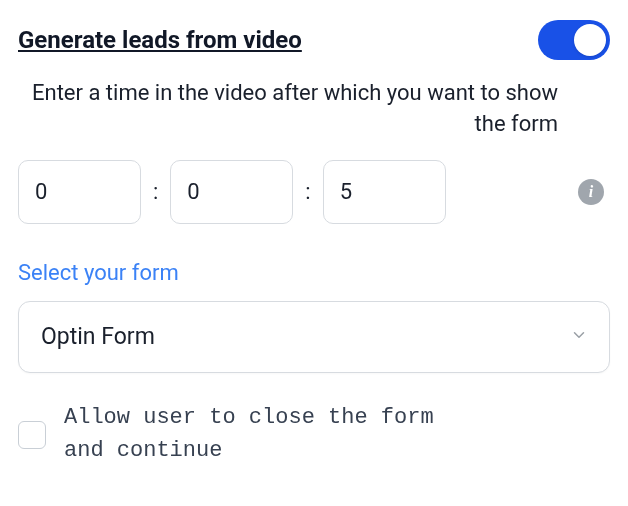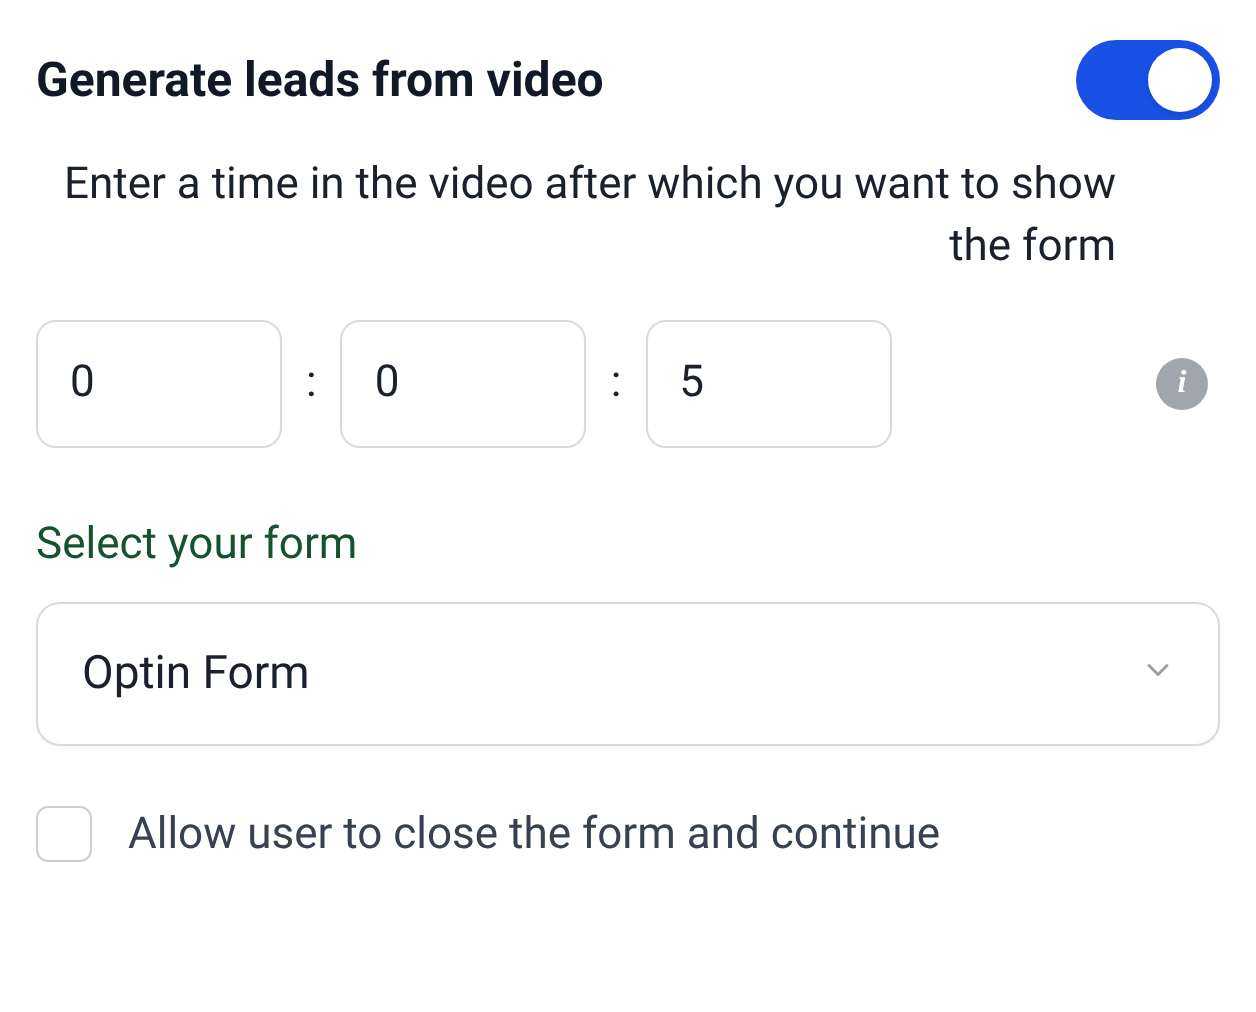--- a/index.html
+++ b/index.html
@@ -18,20 +18,21 @@
     .header-row {
       display: flex;
       justify-content: space-between;
       align-items: center;
       margin-bottom: 18px;
     }
     .title {
       font-size: 24px;
       font-weight: 700;
       color: #111827;
+      text-decoration: underline;
     }
     .toggle {
       position: relative;
       width: 72px;
       height: 40px;
       background: #1951e7;
       border-radius: 20px;
       cursor: pointer;
       display: inline-block;
     }
@@ -90,21 +91,21 @@
       justify-content: center;
       font-family: Georgia, serif;
       font-style: italic;
       font-weight: bold;
       font-size: 16px;
       cursor: pointer;
       margin-right: 6px;
     }
     .label {
       font-size: 22px;
-      color: #14532d;
+      color: #3b82f6;
       margin-bottom: 16px;
     }
     .select-wrap {
       position: relative;
       width: 100%;
       margin-bottom: 28px;
     }
     .select-box {
       width: 100%;
       height: 72px;
@@ -121,22 +122,23 @@
     }
     .chevron-down {
       position: absolute;
       right: 22px;
       top: 50%;
       transform: translateY(-50%);
       pointer-events: none;
     }
     .checkbox-row {
       display: flex;
-      align-items: flex-start;
+      align-items: center;
       gap: 18px;
+      font-family: Liberation Mono, monospace;
     }
     .checkbox {
       width: 28px;
       height: 28px;
       border: 1.5px solid #c9cfd6;
       border-radius: 6px;
       background: #ffffff;
       cursor: pointer;
       flex-shrink: 0;
       margin-top: 2px;

